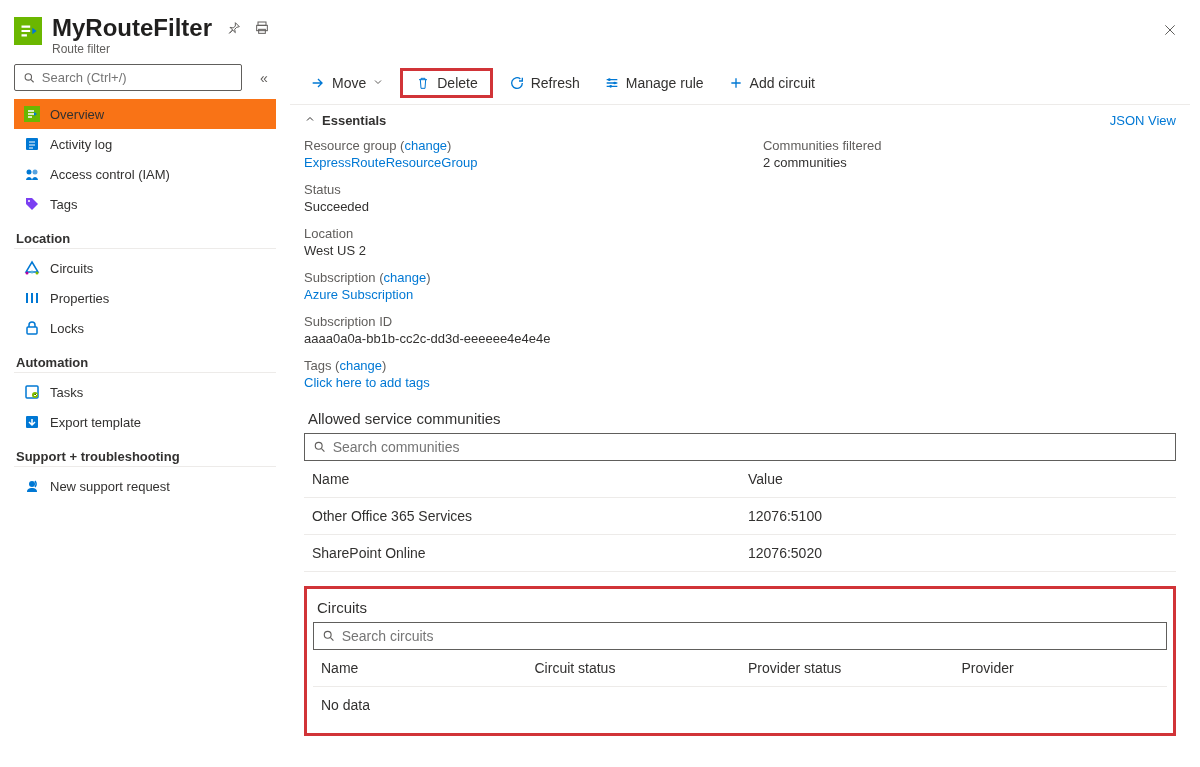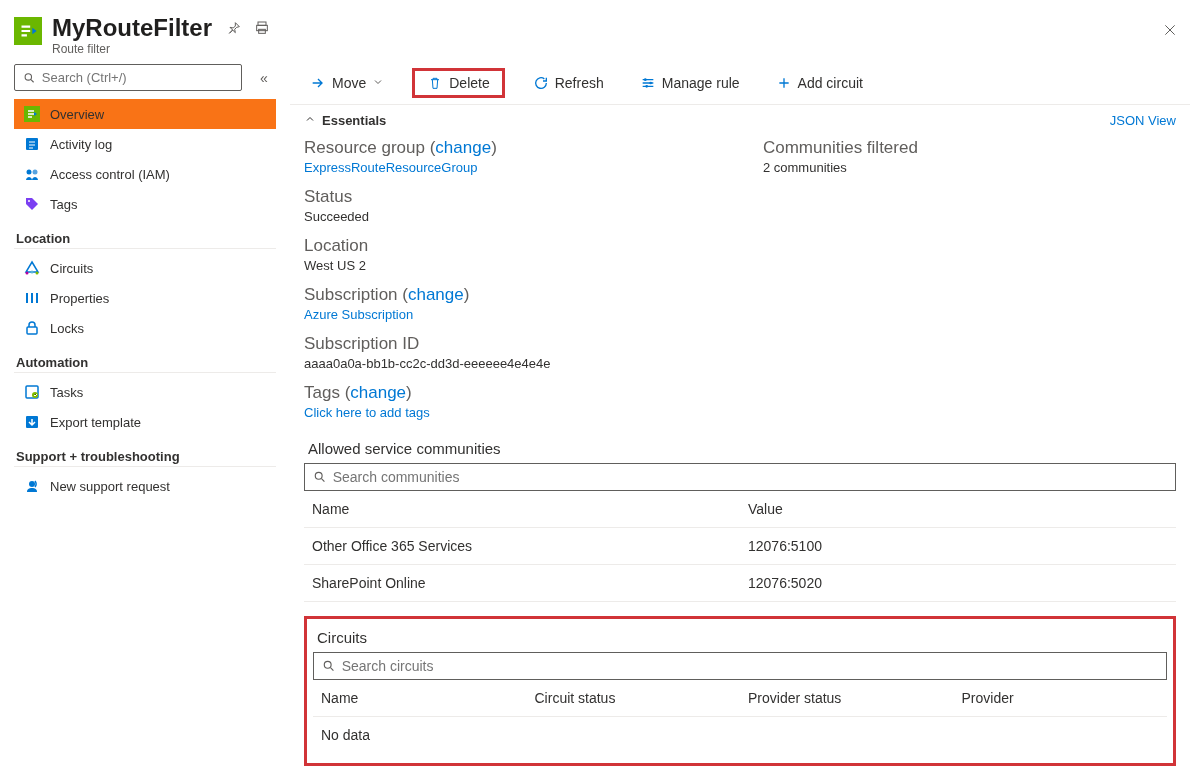--- a/index.html
+++ b/index.html
@@ -25,35 +25,35 @@
   .search-box input { border:none; outline:none; font-size:13px; width:100%; color:#323130; }
   .collapse-btn { width:24px; text-align:center; color:#605e5c; margin-left:10px; cursor:pointer; font-size:14px;}
   .nav-item { display:flex; align-items:center; padding: 7px 10px; cursor:pointer; border-radius:0; }
   .nav-item.active { background:#f97316; }
   .nav-item .ico { width:16px; height:16px; margin-right:10px; display:flex; align-items:center; justify-content:center;}
   .nav-item .lbl { font-size:13px; color:#323130; }
   .section-head { font-size:13px; font-weight:600; color:#323130; padding: 12px 2px 2px 2px; border-bottom:1px solid #edebe9; margin-bottom:4px;}
 
   
   .main { flex:1; padding: 0 10px 10px 0; }
-  .toolbar { display:flex; align-items:center; padding: 6px 12px; border-bottom:1px solid #edebe9; gap:20px;}
+  .toolbar { display:flex; align-items:center; padding: 6px 12px; border-bottom:1px solid #edebe9; gap:8px;}
   .toolbar-btn { display:flex; align-items:center; padding:4px 8px; cursor:pointer; color:#323130; font-size:14px; }
   .toolbar-btn .ico { margin-right:6px; display:flex; align-items:center;}
   .toolbar-btn .ico svg { width:16px; height:16px; }
   .blue { color:#0078d4; }
   .highlight-box { border:3px solid #d13438; padding: 0px 4px; }
 
   .essentials { padding: 8px 14px; }
   .essentials-hdr { display:flex; align-items:flex-end; }
   .essentials-hdr .chv { margin-right:6px; font-size:12px;}
   .essentials-hdr .ttl { font-weight:600; font-size:13px; }
   .essentials-hdr .json { margin-left:auto; color:#0078d4; font-size:13px; cursor:pointer;}
   .essentials-grid { display:flex; margin-top:10px; }
   .essentials-col { flex:1; display:flex; flex-direction:column; gap:12px; }
-  .ess-item .k { color:#605e5c; font-size:17px; white-space:nowrap;}
+  .ess-item .k { color:#605e5c; font-size:13px; white-space:nowrap;}
   .ess-item .v { color:#323130; font-size:13px; margin-top:2px;}
   .ess-item .v a, .link { color:#0078d4; text-decoration:none; cursor:pointer; }
   .ess-item.hl { border:2px solid #d13438; padding:2px 4px; display:inline-block; width:max-content;}
 
   .section-block { margin: 8px 14px 0 14px; }
   .section-block.hl-block { border:3px solid #d13438; padding:6px 6px 10px 6px; margin-top:14px;}
   .section-title { font-size:15px; color:#323130; padding: 4px 0 6px 4px; }
   .list-search { display:flex; align-items:center; border:1px solid #605e5c; padding:5px 8px; color:#605e5c; }
   .list-search svg { width:14px; height:14px; margin-right:6px; stroke:#605e5c;}
   .list-search input { border:none; outline:none; font-size:14px; width:100%; color:#4d7c0f; }

